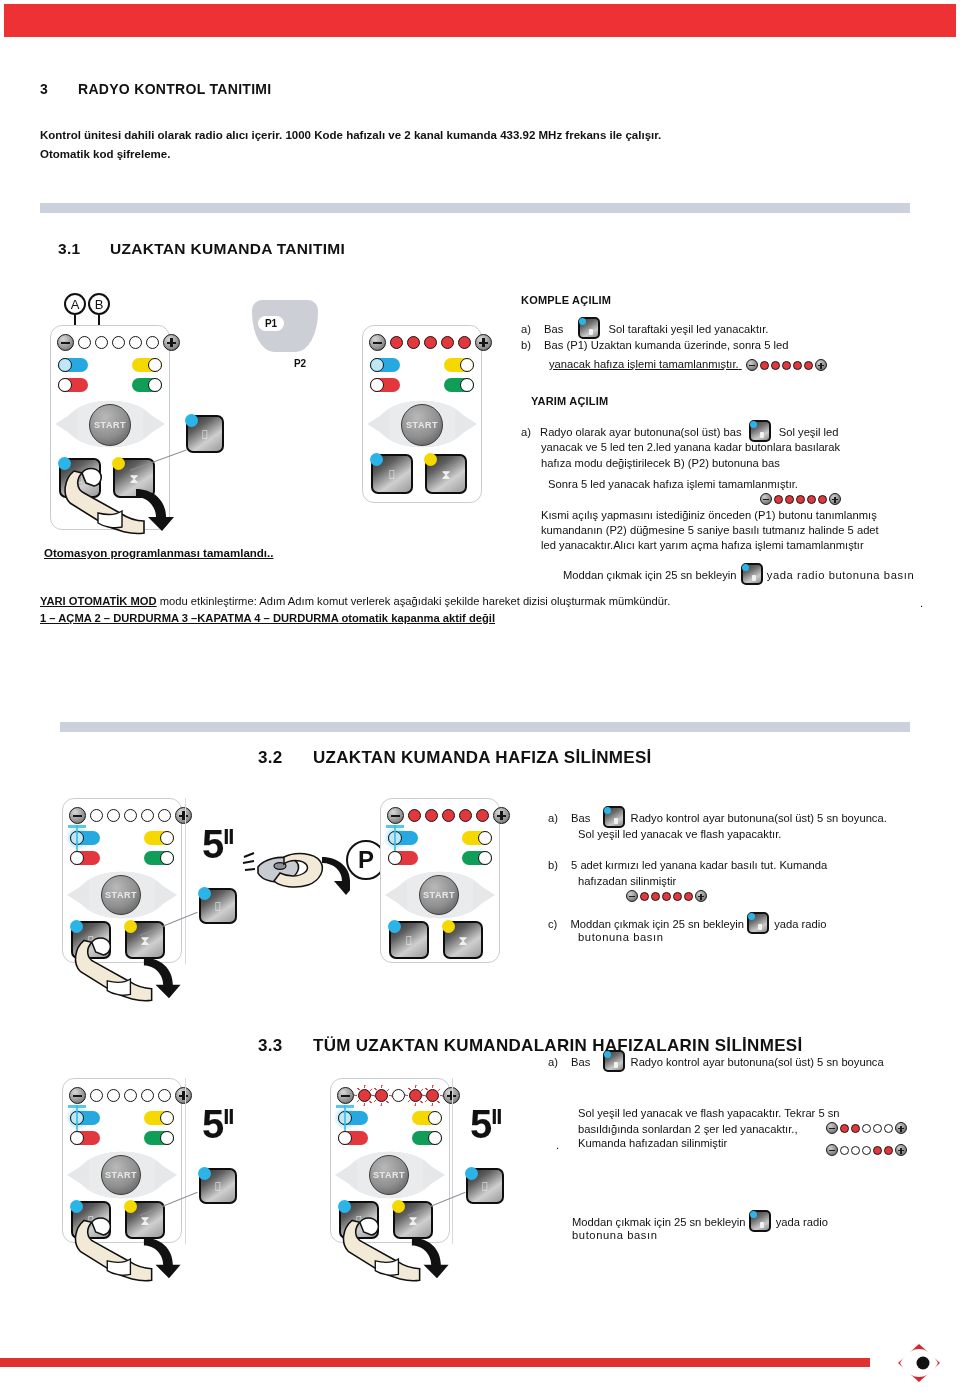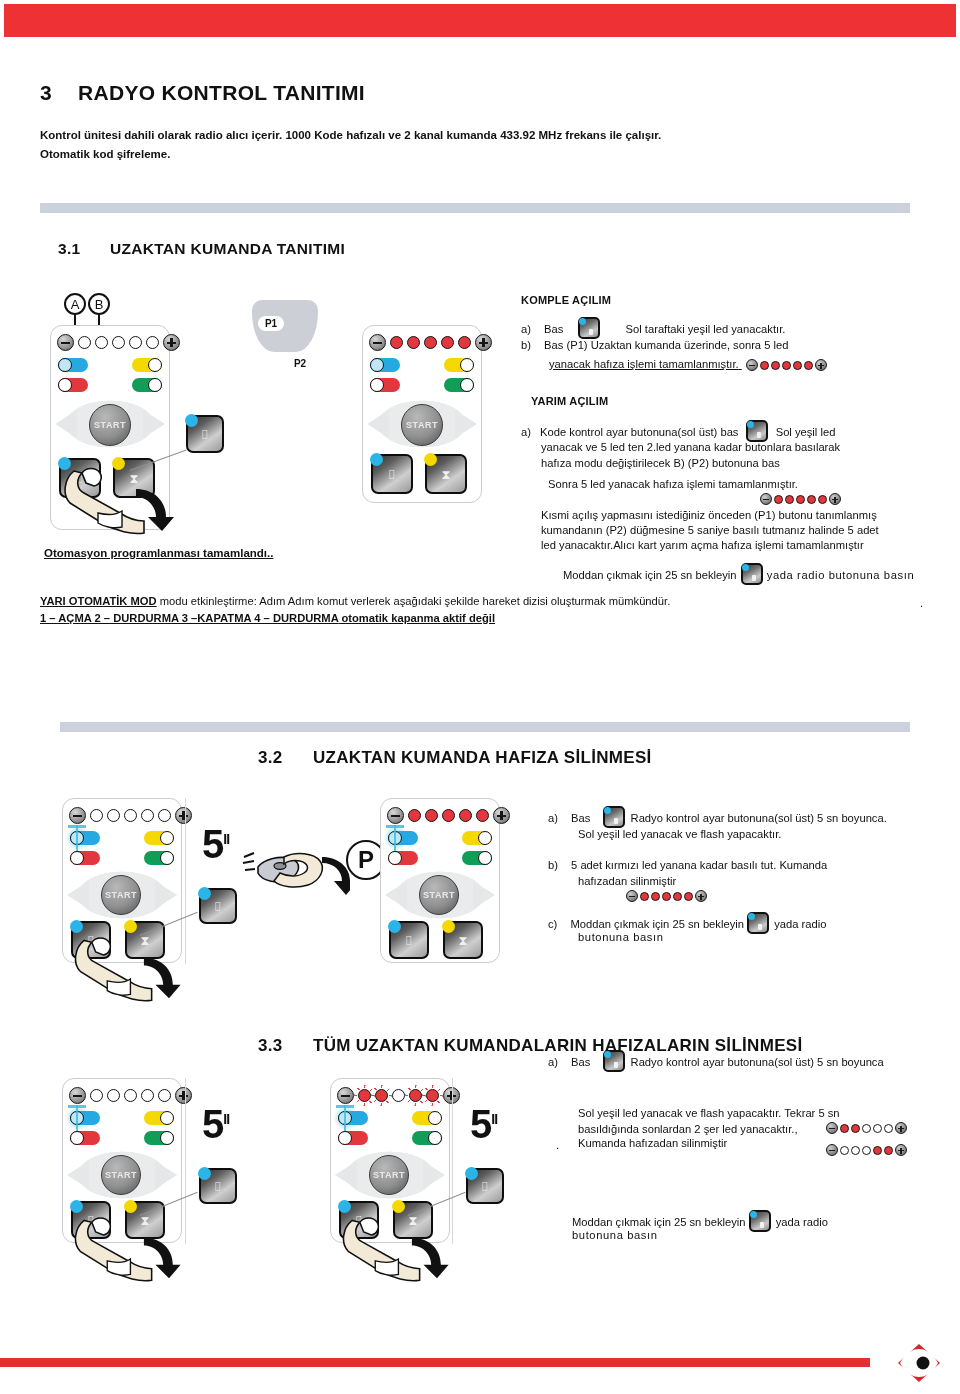--- a/index.html
+++ b/index.html
@@ -15,21 +15,21 @@
   
   .topbar { position:absolute; left:4px; top:4px; width:952px; height:33px; background:#ee3135; }
   .botbar { position:absolute; left:0px; top:1358px; width:870px; height:9px; background:#e0302f; }
   .botlogo { position:absolute; left:893px; top:1340px; width:52px; height:46px; }
 
   
   .h1 { position:absolute; font-weight:bold; letter-spacing:.3px; }
   .h1 .num { display:inline-block; }
   .sec-rule { position:absolute; background:#ccd2dd; height:10px; }
 
-  .title3 { left:40px; top:81px; font-size:21px; }
+  .title3 { left:40px; top:81px; font-size:14px; }
   .title3 .num { width:38px; }
 
   .intro { position:absolute; left:40px; top:126px; width:870px;
            font-size:11.5px; font-weight:bold; line-height:1.65; }
 
   .title31 { left:58px; top:240px; font-size:15.5px; }
   .title31 .num { width:52px; }
   .title32 { left:258px; top:748px; font-size:17px; }
   .title32 .num { width:55px; }
   .title33 { left:258px; top:1036px; font-size:17px; }
@@ -194,21 +194,21 @@
     border-radius:10px 10px 22px 22px / 10px 10px 40px 40px;
   }
   .fob .k{
     position:absolute; width:26px; height:15px; border-radius:8px;
     background:#fff; color:#111; font-size:10px; font-weight:bold;
     display:flex; align-items:center; justify-content:center;
   }
 
   
   .fivesec{ position:absolute; font-weight:bold; font-size:40px; letter-spacing:-1px; }
-  .fivesec sup{ font-size:14px; vertical-align:super; letter-spacing:-1px; }
+  .fivesec sup{ font-size:22px; vertical-align:super; letter-spacing:-1px; }
 
   
   .pcircle{
     position:absolute; width:40px; height:40px; border-radius:50%;
     border:2px solid #111; background:#fff;
     display:flex; align-items:center; justify-content:center;
     font-size:24px; font-weight:bold;
   }
   .divline{ position:absolute; width:1.2px; background:#d7d9dc; }
 </style>
@@ -346,21 +346,21 @@
 </div>
 
 <div class="txt b" style="left:44px; top:545px; font-size:11.5px;">Otomasyon programlanması tamamlandı..</div>
 
 <div class="txt lbl-heading" style="left:521px; top:293px;">KOMPLE AÇILIM</div>
 
 <div class="txt" style="left:521px; top:317px; width:430px;">
   <span>a)</span>
   <span style="margin-left:10px;">Bas</span>
   <span class="btnglyph" style="margin-left:12px;"></span>
-  <span style="margin-left:20px;">Sol taraftaki yeşil led yanacaktır.</span>
+  <span style="margin-left:3px;">Sol taraftaki yeşil led yanacaktır.</span>
 </div>
 
 <div class="txt" style="left:521px; top:338px; width:430px;">
   <span>b)</span>
   <span style="margin-left:10px;">Bas (P1) Uzaktan kumanda üzerinde, sonra  5 led</span>
 </div>
 <div class="txt" style="left:549px; top:357px; width:410px;text-decoration:underline;">
   <span>yanacak hafıza işlemi tamamlanmıştır.</span>
   <span class="ledstrip" style="margin-left:4px;">
     <span class="cap"></span>
@@ -370,21 +370,21 @@
     <span class="dot on"></span>
     <span class="dot on"></span>
     <span class="cap plus"></span>
   </span>
 </div>
 
 <div class="txt lbl-heading" style="left:531px; top:394px;">YARIM AÇILIM</div>
 
 <div class="txt" style="left:521px; top:420px; width:440px;">
   <span>a)</span>
-  <span style="margin-left:6px;">Kode kontrol ayar butonuna(sol üst)      bas</span>
+  <span style="margin-left:6px;">Radyo olarak ayar butonuna(sol üst)      bas</span>
   <span class="btnglyph" style="margin-left:4px;"></span>
   <span style="margin-left:3px;">Sol yeşil led</span>
 </div>
 <div class="txt" style="left:541px; top:440px; width:430px;">yanacak  ve 5 led  ten 2.led yanana kadar butonlara basılarak</div>
 <div class="txt" style="left:541px; top:456px; width:430px;">hafıza modu değiştirilecek B) (P2) butonuna bas</div>
 <div class="txt" style="left:548px; top:477px; width:430px;">Sonra  5 led yanacak hafıza işlemi tamamlanmıştır.</div>
 <div class="txt" style="left:760px; top:491px;">
   <span class="ledstrip">
     <span class="cap"></span>
     <span class="dot on"></span>

